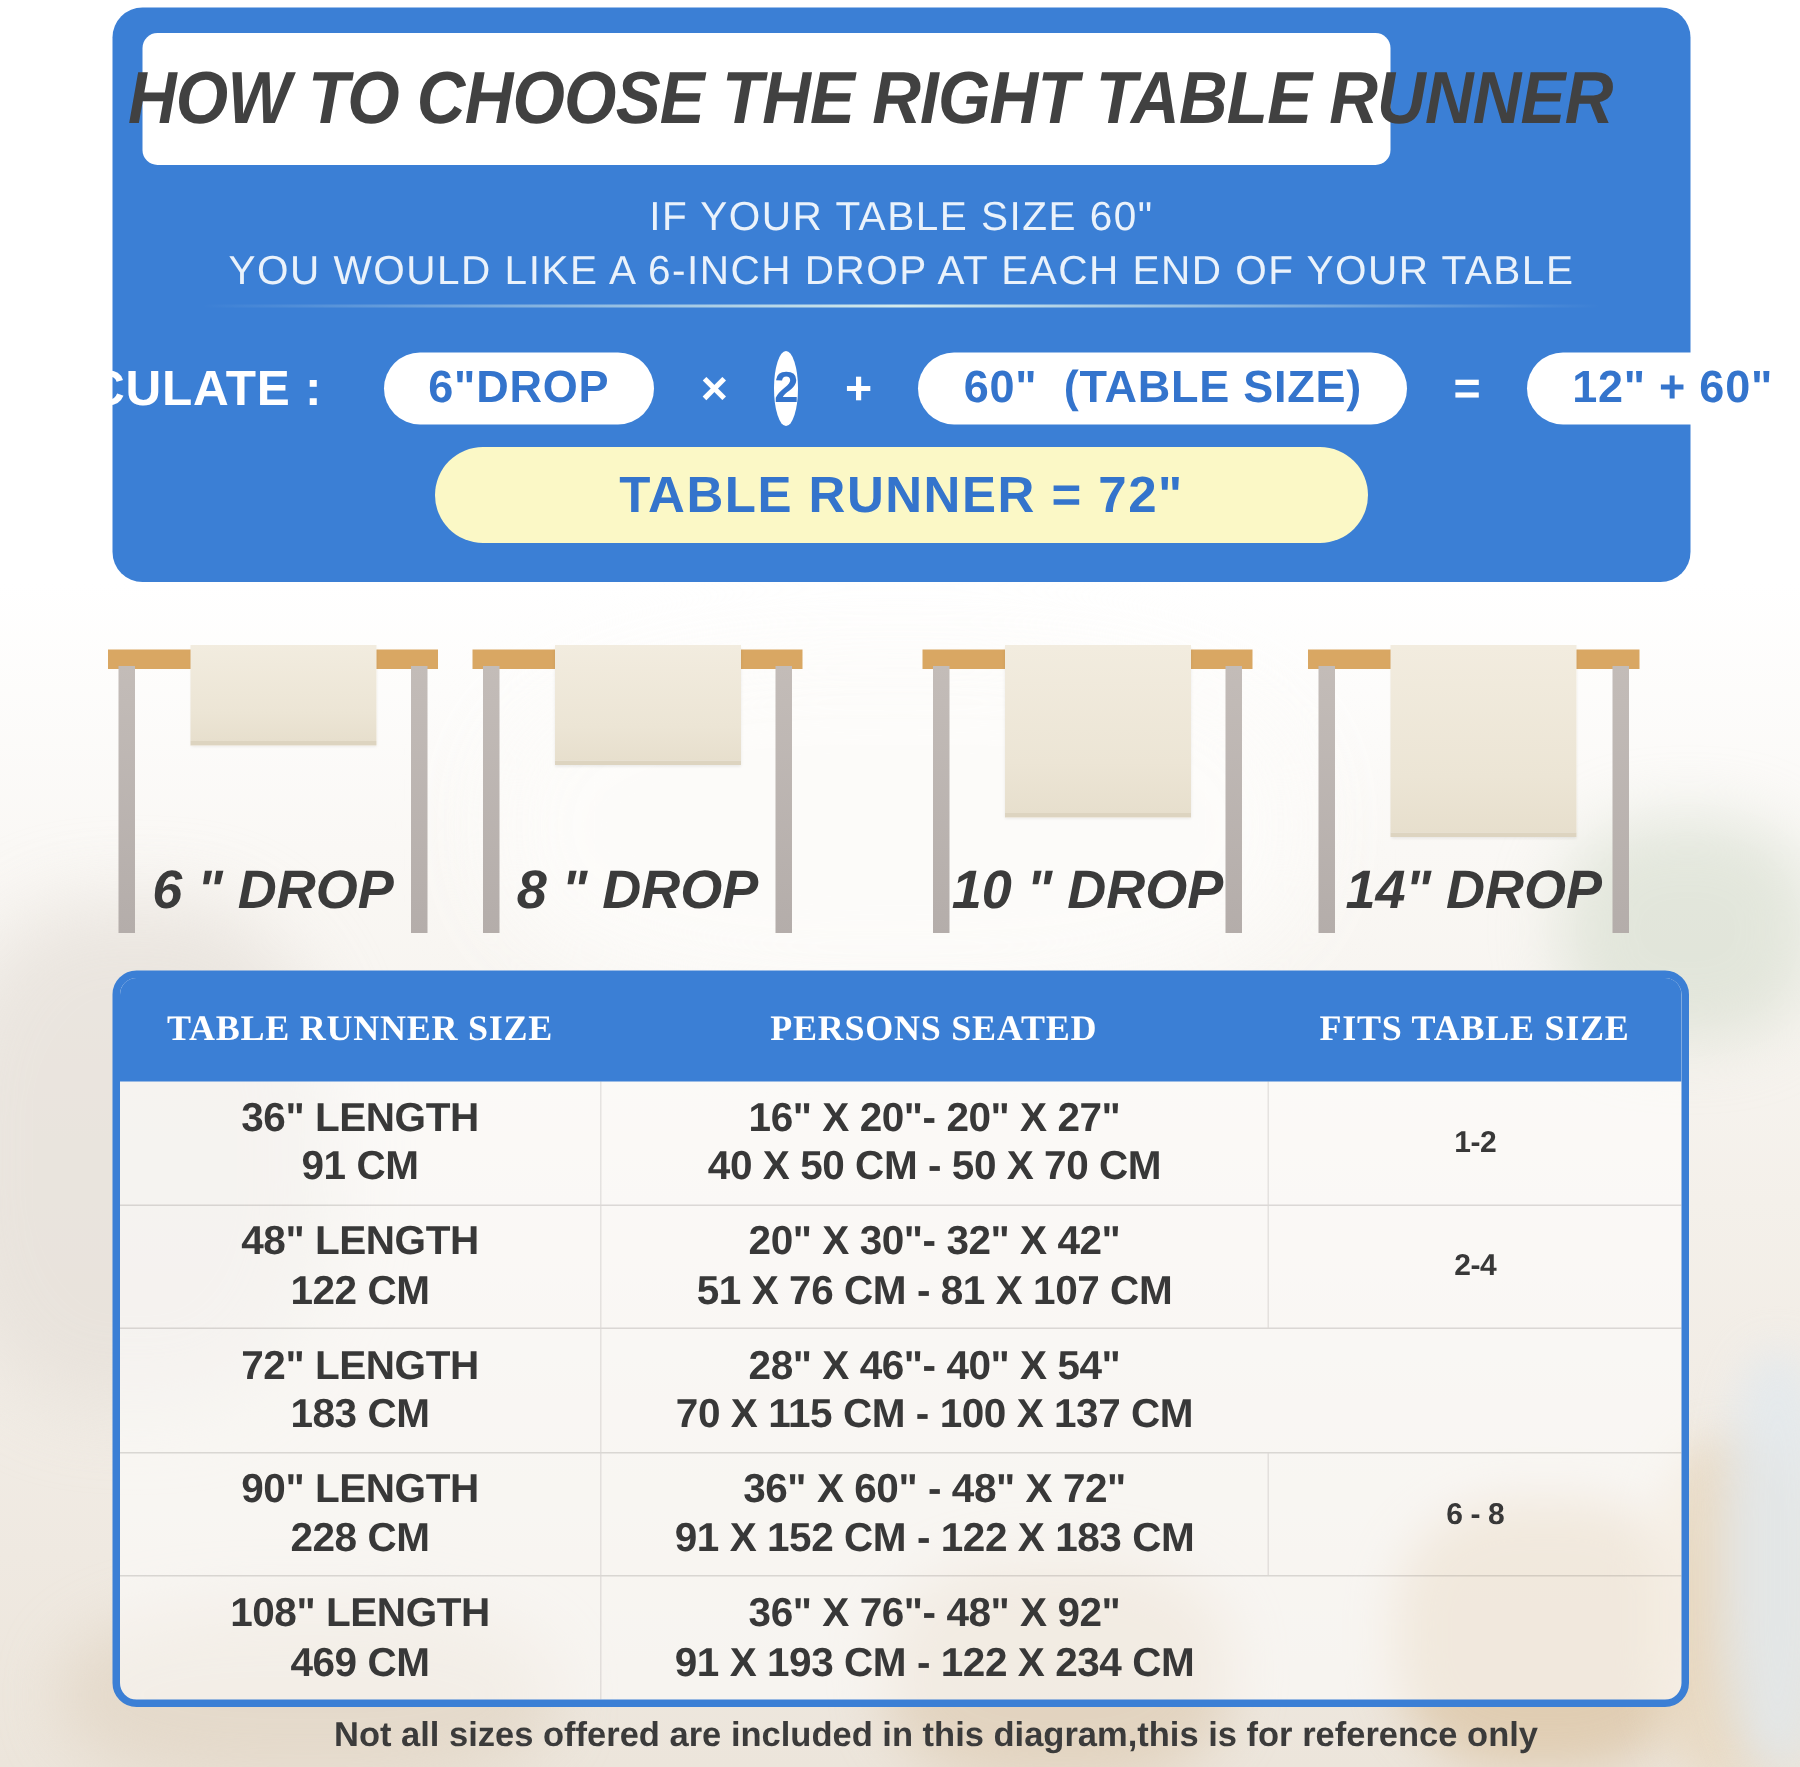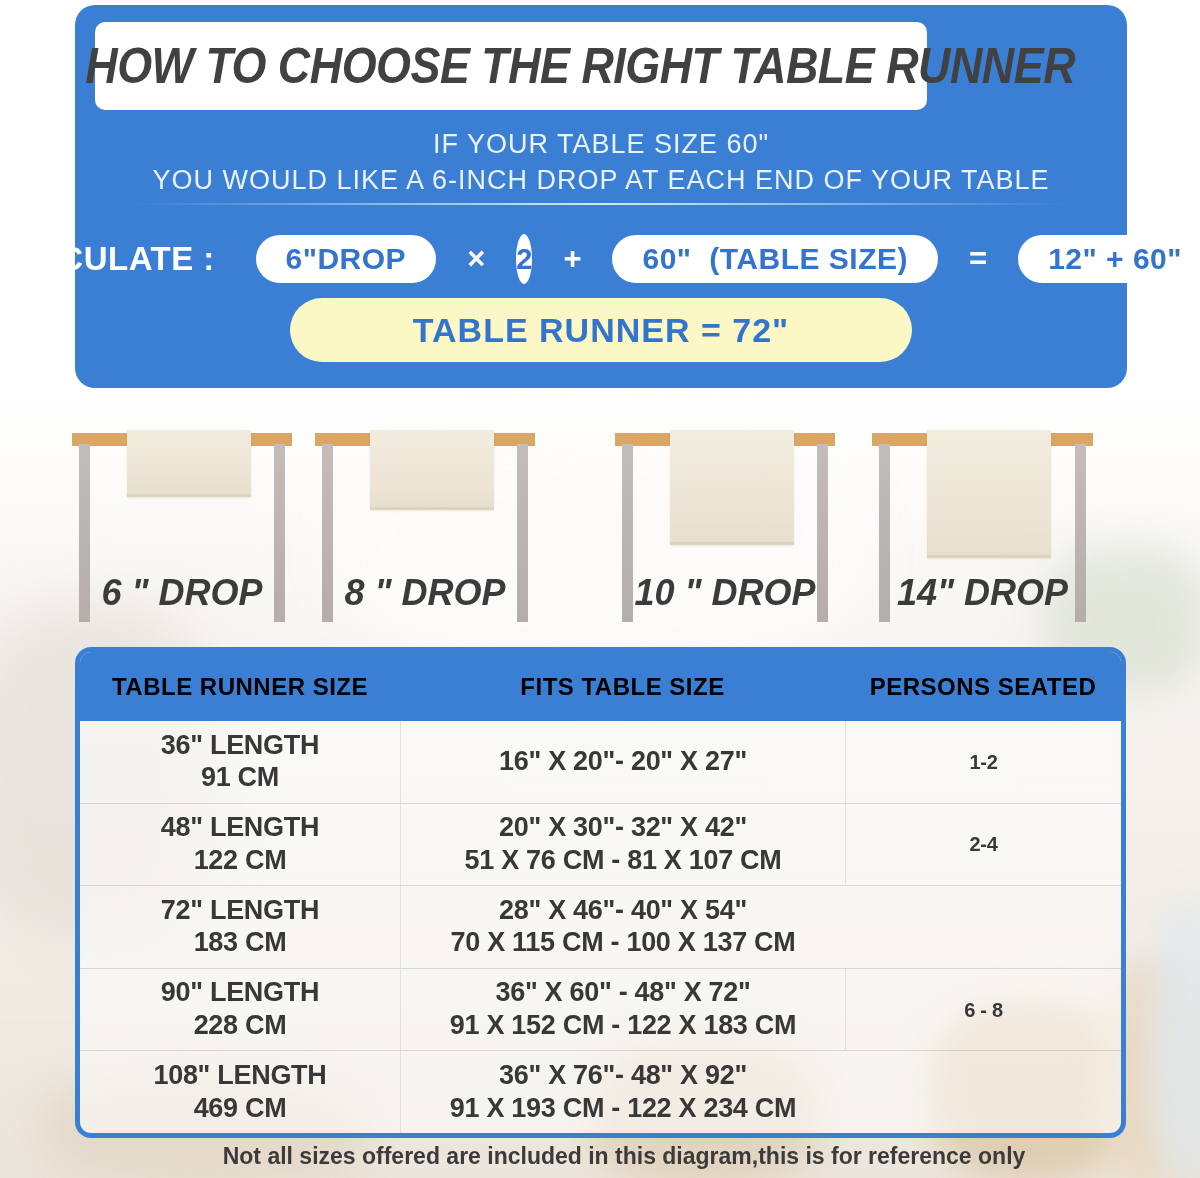--- a/index.html
+++ b/index.html
@@ -61,21 +61,21 @@
   .d3 .runner { height:115px; } .d4 .runner { height:128px; }
   .drop-label { position:absolute; top:142px; width:100%; text-align:center;
     font-size:36px; font-weight:bold; font-style:italic; color:#3b3b3b; white-space:pre; }
 
   
   .size-table { position:absolute; left:75px; top:647px; width:1051px; height:491px;
     border:5px solid #3b7fd5; border-radius:16px; overflow:hidden;
     background:rgba(255,255,255,0.55); }
   .thead { height:69px; background:#3b7fd5; display:grid; grid-template-columns:320px 445px 1fr;
     align-items:center; }
-  .thead .hcell { text-align:center; color:#000000; font-size:24px; font-weight:bold; letter-spacing:0.5px; }
+  .thead .hcell { text-align:center; color:#ffffff; font-size:24px; font-weight:bold; letter-spacing:0.5px;font-family:Liberation Serif, serif; }
   .tbody { height:412px; display:flex; flex-direction:column; }
   .trow { flex:1; display:grid; grid-template-columns:320px 445px 1fr; }
   .trow + .trow { border-top:1px solid rgba(110,104,98,0.22); }
   .cell { display:flex; flex-direction:column; align-items:center; justify-content:center;
     gap:3px; color:#383838; font-weight:bold; font-size:27px; letter-spacing:-0.3px; line-height:1.1; }
   .cell + .cell { border-left:1px solid rgba(110,104,98,0.15); }
   .cell.persons { font-size:20px; }
 
   .footnote { position:absolute; top:1143px; left:0; width:100%; text-align:center;
     font-size:23px; font-weight:bold; color:#3b3b3b;padding-left:48px; }
@@ -150,32 +150,33 @@
       <div class="leg right"></div>
       <div class="runner"></div>
       <div class="drop-label">14" DROP</div>
     </div>
 
   </div>
 
   <div class="size-table">
     <div class="thead">
       <div class="hcell">TABLE RUNNER SIZE</div>
+      <div class="hcell">PERSONS SEATED</div>
       <div class="hcell">FITS TABLE SIZE</div>
-      <div class="hcell">PERSONS SEATED</div>
     </div>
     <div class="tbody">
 
       <div class="trow">
         <div class="cell">
           <div>36" LENGTH</div>
           <div>91 CM</div>
         </div>
         <div class="cell">
           <div>16" X 20"- 20" X 27"</div>
+          <div>40 X 50 CM - 50 X 70 CM</div>
         </div>
         <div class="cell persons">
           <div>1-2</div>
         </div>
       </div>
 
       <div class="trow">
         <div class="cell">
           <div>48" LENGTH</div>
           <div>122 CM</div>

